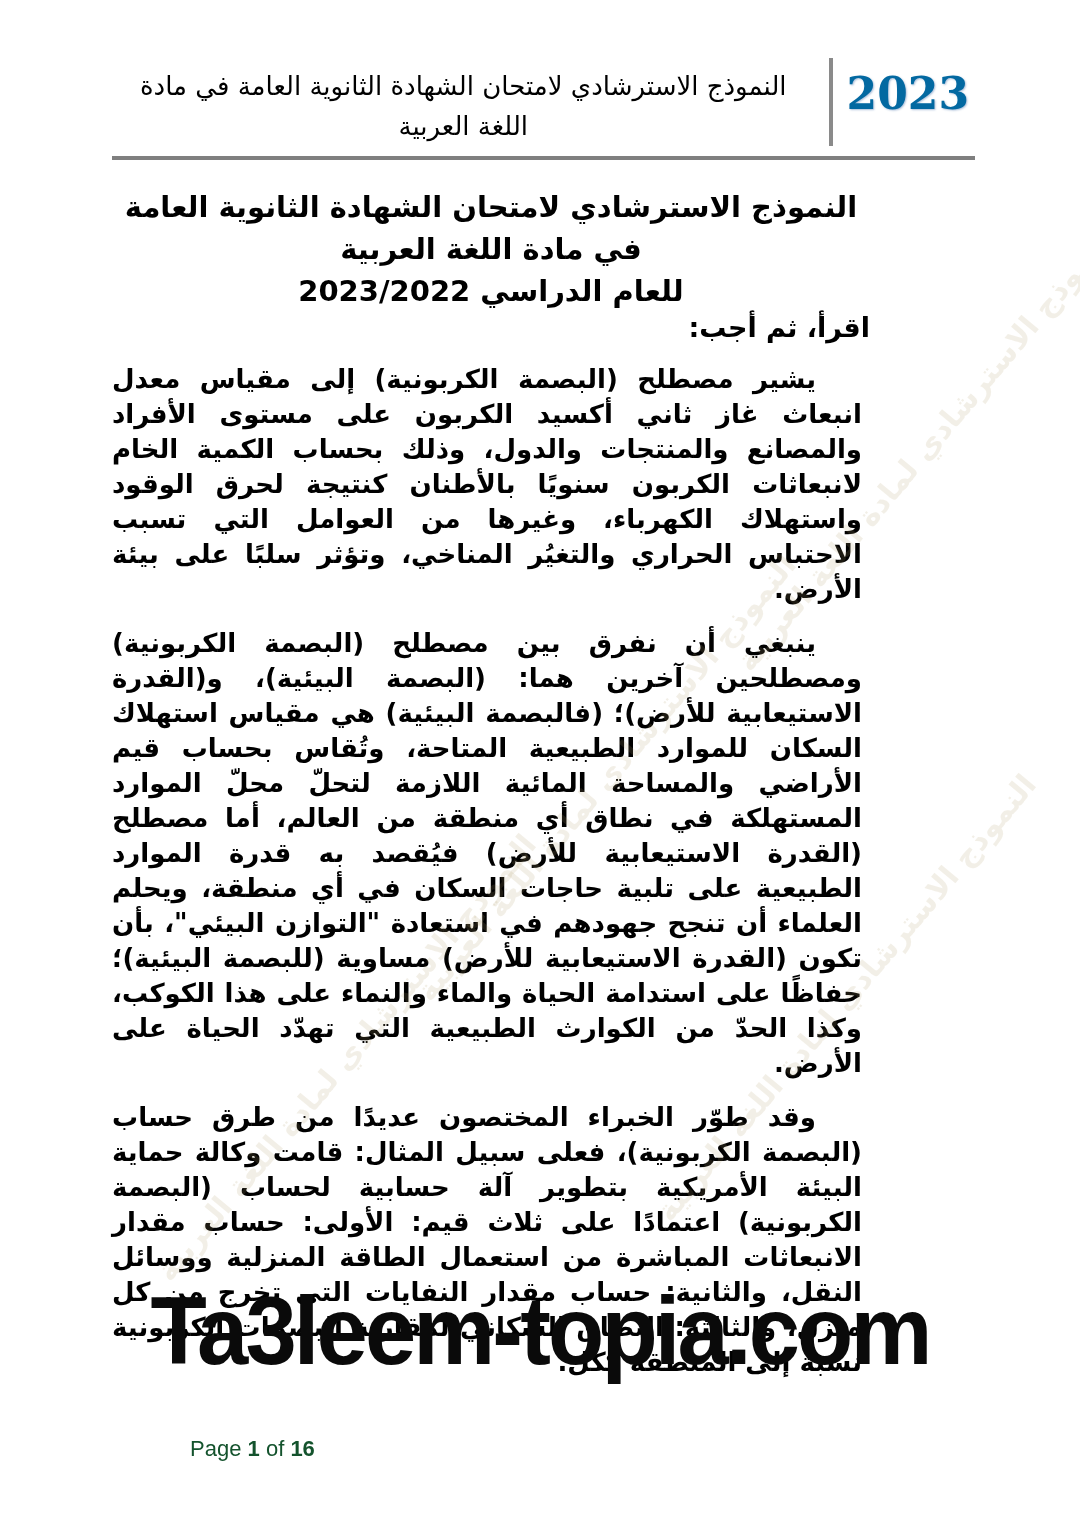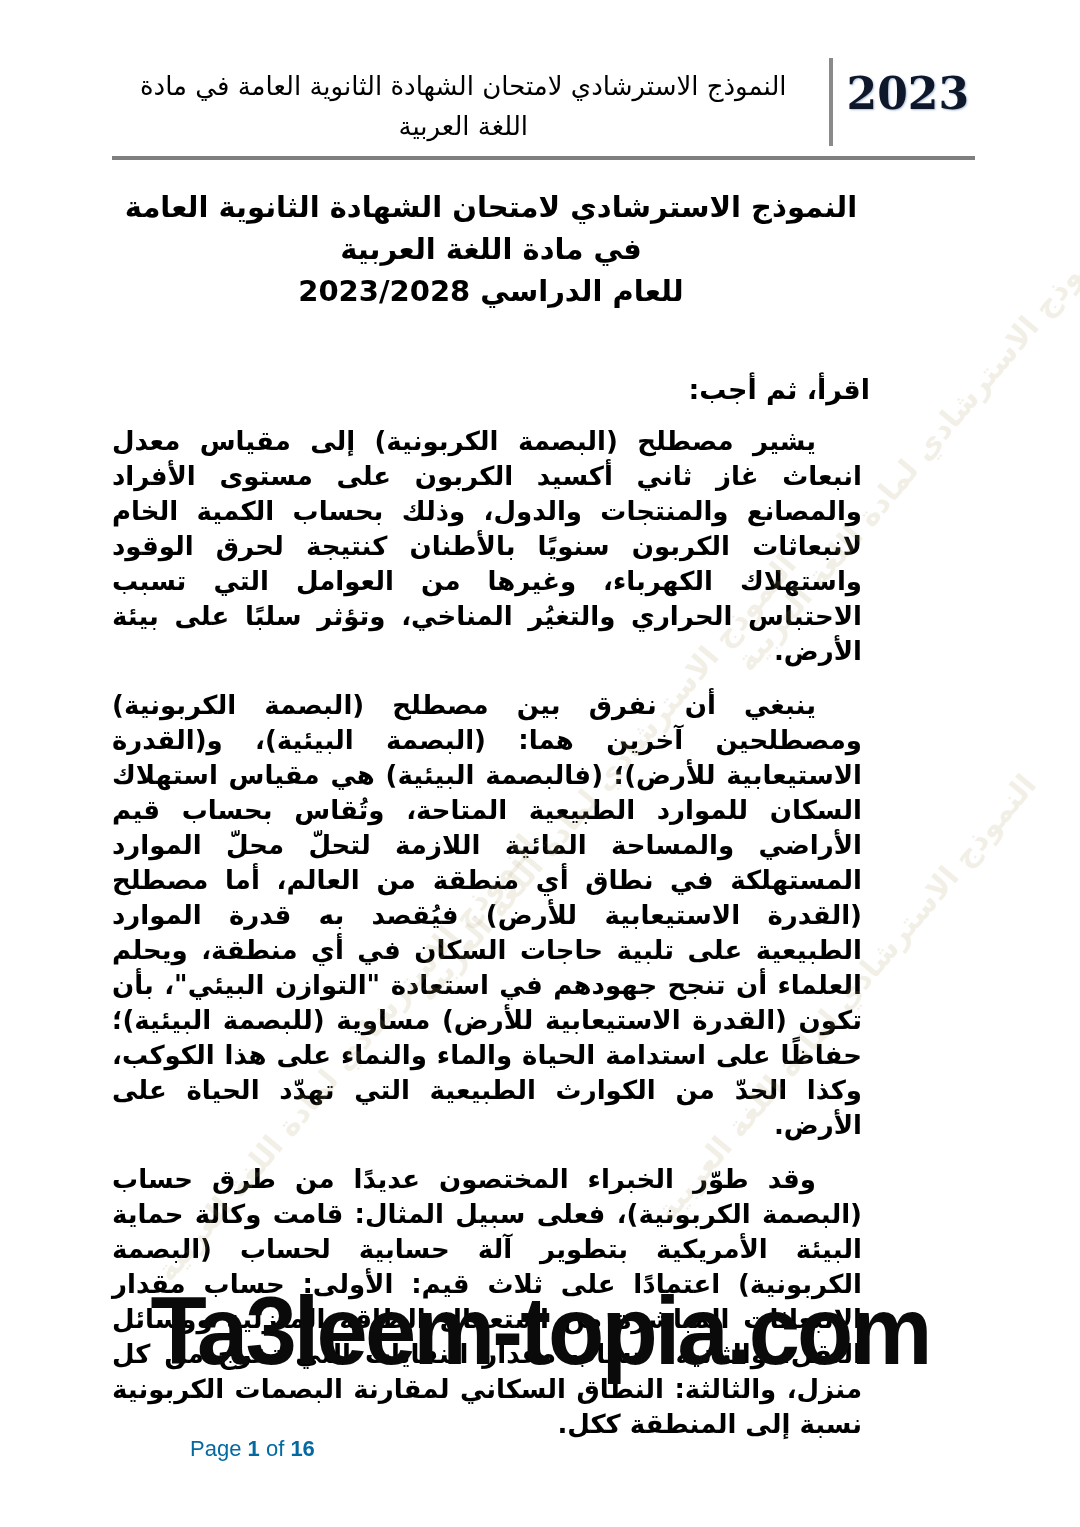--- a/index.html
+++ b/index.html
@@ -19,21 +19,21 @@
     margin:58px 105px 0 112px;
     direction:rtl;
     border-bottom:4px solid #7f7f7f;
     padding-bottom:10px;
   }
   .header-year{
     font-family:"DejaVu Serif","Liberation Serif",serif;
     font-weight:bold;
     font-size:44px;
     line-height:1.0;
-    color:#0f172a;
+    color:#0369a1;
     text-shadow:1px 1px 2px rgba(74,116,173,0.45);
     padding:14px 6px 0 10px;
     white-space:nowrap;
   }
   .header-divider{
     width:4px;
     background:#8a8a8a;
     margin:0 4px 0 14px;
   }
   .header-title{
@@ -52,21 +52,20 @@
     font-weight:bold;
     font-size:29px;
     line-height:42px;
   }
   
   .content{
     margin:0 210px 0 112px;
     direction:rtl;
   }
   .instruction{
-    margin-top:62px;
     font-weight:bold;
     font-size:27px;
     text-align:right;
   }
   .content p.body-par{
     margin:19px 8px 0 0;
     font-weight:bold;
     font-size:26px;
     line-height:35px;
     text-align:justify;
@@ -87,21 +86,21 @@
     white-space:nowrap;
     transform:scaleX(0.96);
   }
   
   .footer{
     position:absolute;
     left:190px;
     top:1436px;
     font-family:"Liberation Sans",sans-serif;
     font-size:22px;
-    color:#0369a1;
+    color:#14532d;
     direction:ltr;
   }
   .footer b{font-weight:bold;}
   
   .diag{
     position:absolute;
     font-size:30px;
     font-weight:bold;
     color:#b3a06e;
     opacity:0.16;
@@ -127,21 +126,21 @@
   <div class="diag d4">النموذج الاسترشادي لمادة اللغة العربية</div>
 
   <div class="header">
     <div class="header-year">2023</div>
     <div class="header-divider"></div>
     <div class="header-title">النموذج الاسترشادي لامتحان الشهادة الثانوية العامة في مادة اللغة العربية</div>
   </div>
 
   <div class="doc-title">
     <div>النموذج الاسترشادي لامتحان الشهادة الثانوية العامة في مادة اللغة العربية</div>
-    <div>للعام الدراسي 2023/2028</div>
+    <div>للعام الدراسي 2023/2022</div>
   </div>
 
   <div class="content">
     <div class="instruction">اقرأ، ثم أجب:</div>
     <p class="body-par">يشير مصطلح (البصمة الكربونية) إلى مقياس معدل انبعاث غاز ثاني أكسيد الكربون على مستوى الأفراد والمصانع والمنتجات والدول، وذلك بحساب الكمية الخام لانبعاثات الكربون سنويًا بالأطنان كنتيجة لحرق الوقود واستهلاك الكهرباء، وغيرها من العوامل التي تسبب الاحتباس الحراري والتغيُر المناخي، وتؤثر سلبًا على بيئة الأرض.</p>
     <p class="body-par">ينبغي أن نفرق بين مصطلح (البصمة الكربونية) ومصطلحين آخرين هما: (البصمة البيئية)، و(القدرة الاستيعابية للأرض)؛ (فالبصمة البيئية) هي مقياس استهلاك السكان للموارد الطبيعية المتاحة، وتُقاس بحساب قيم الأراضي والمساحة المائية اللازمة لتحلّ محلّ الموارد المستهلكة في نطاق أي منطقة من العالم، أما مصطلح (القدرة الاستيعابية للأرض) فيُقصد به قدرة الموارد الطبيعية على تلبية حاجات السكان في أي منطقة، ويحلم العلماء أن تنجح جهودهم في استعادة "التوازن البيئي"، بأن تكون (القدرة الاستيعابية للأرض) مساوية (للبصمة البيئية)؛ حفاظًا على استدامة الحياة والماء والنماء على هذا الكوكب، وكذا الحدّ من الكوارث الطبيعية التي تهدّد الحياة على الأرض.</p>
     <p class="body-par">وقد طوّر الخبراء المختصون عديدًا من طرق حساب (البصمة الكربونية)، فعلى سبيل المثال: قامت وكالة حماية البيئة الأمريكية بتطوير آلة حسابية لحساب (البصمة الكربونية) اعتمادًا على ثلاث قيم: الأولى: حساب مقدار الانبعاثات المباشرة من استعمال الطاقة المنزلية ووسائل النقل، والثانية: حساب مقدار النفايات التي تخرج من كل منزل، والثالثة: النطاق السكاني لمقارنة البصمات الكربونية نسبة إلى المنطقة ككل.</p>
 
   </div>
 

